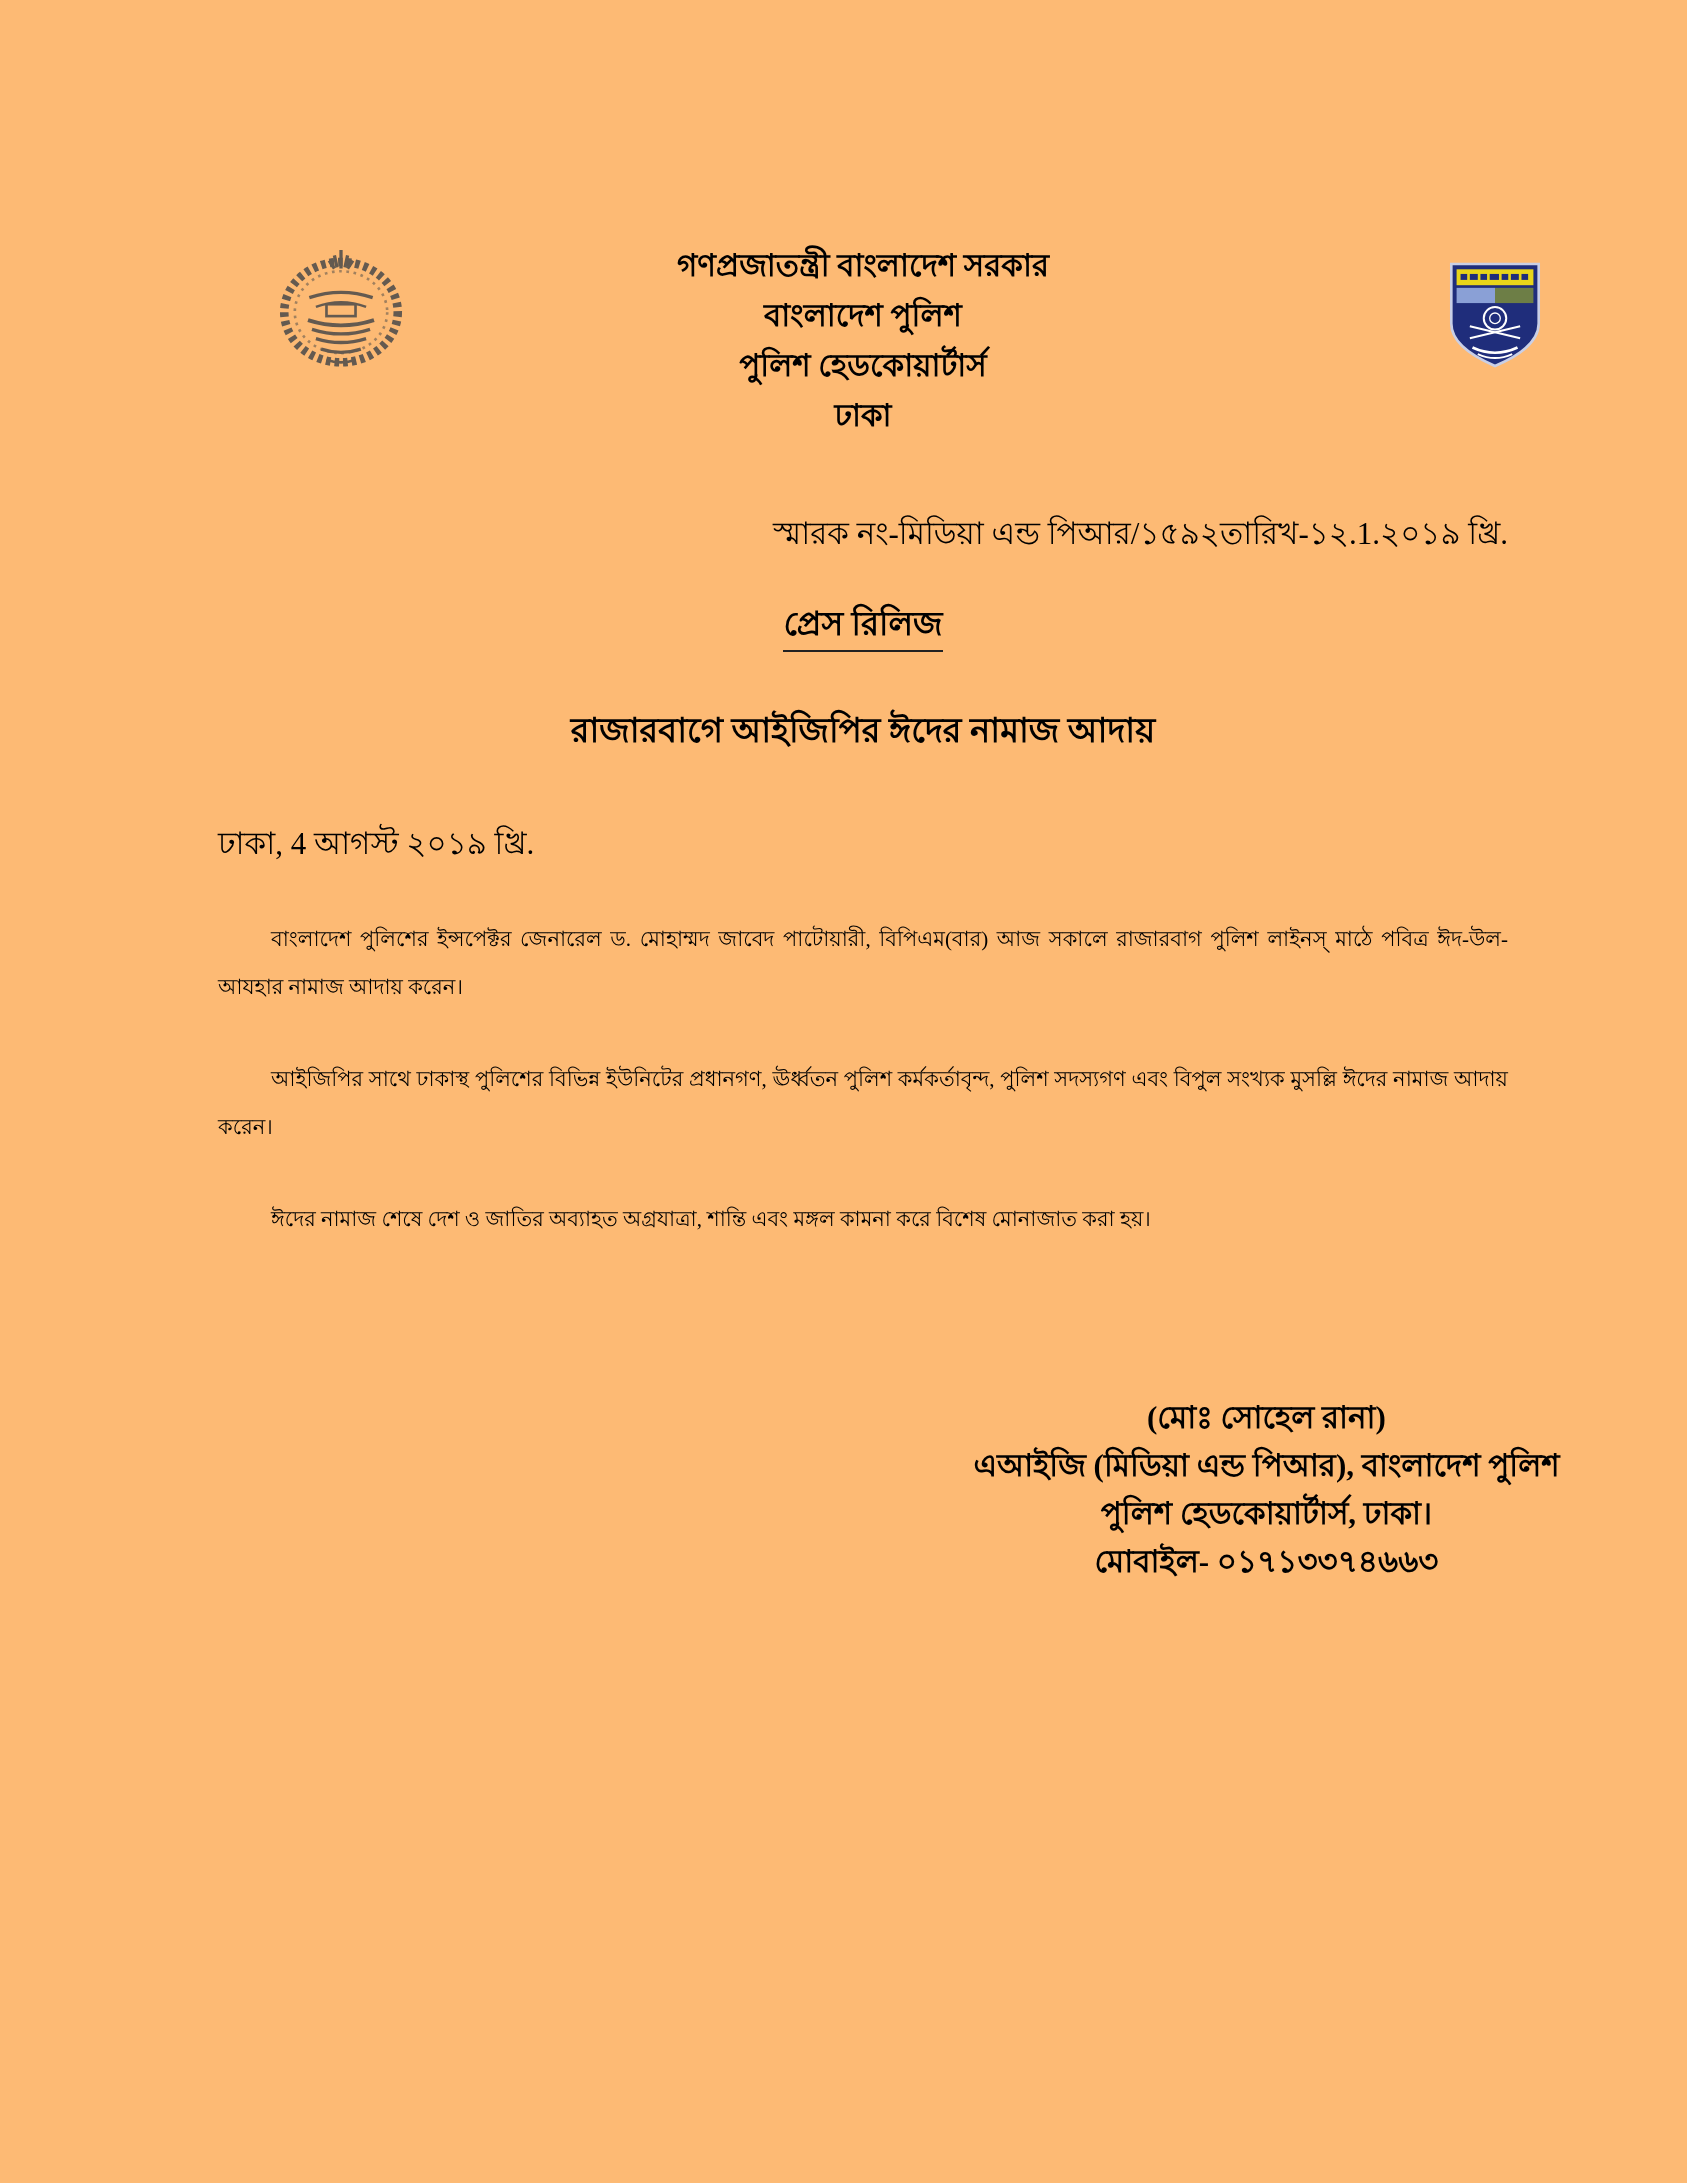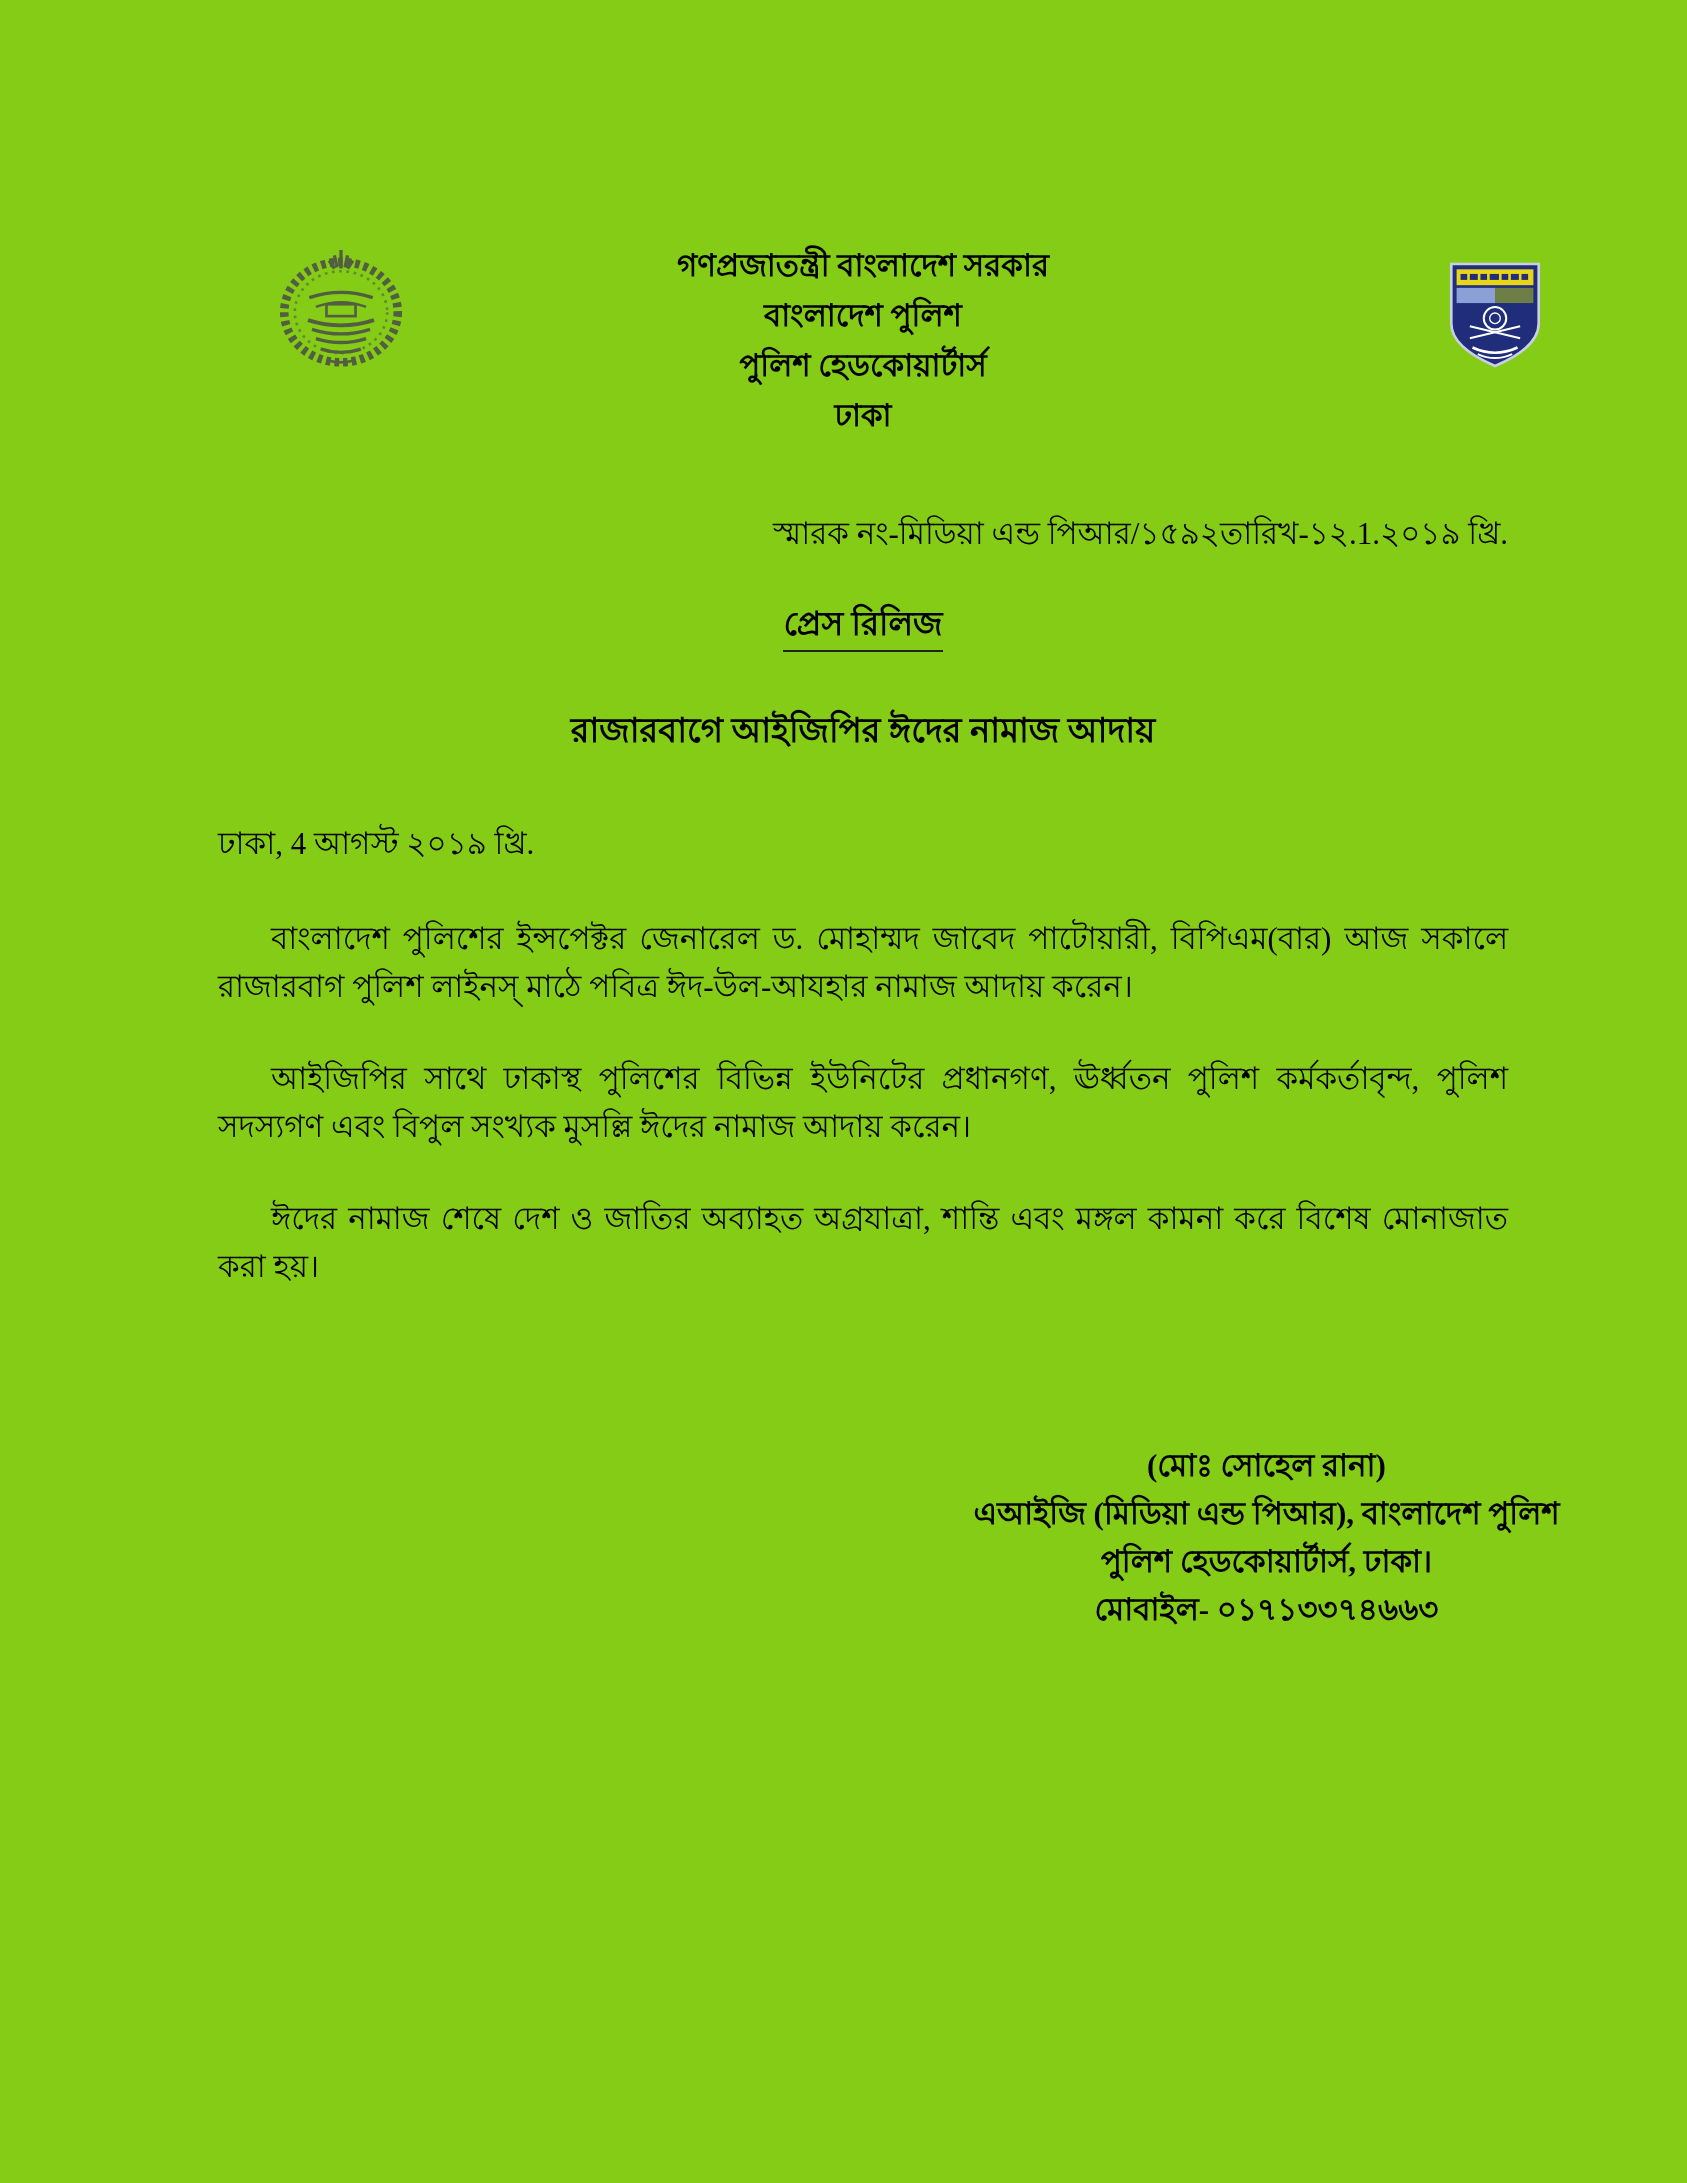--- a/index.html
+++ b/index.html
@@ -1,19 +1,19 @@
 <!DOCTYPE html>
 <html style="font-size:10.6px"><head>
 <meta charset="utf-8">
 <style>
   html,body{margin:0;padding:0;background:#e8e8e8;}
   .page{
     position:relative;
     width:1687px;height:2183px;
-    background:#84cc16;
+    background:#fdba74;
     font-family:"Liberation Serif", serif;
     color:#000;
     overflow:hidden;
   }
   .content{padding:0 179px 0 218px;}
 
   
   .gov-header{
     margin-top:241px;
     text-align:center;
@@ -41,21 +41,21 @@
   .press-release span{border-bottom:2px solid #222;padding-bottom:8px;}
 
   .doc-title{
     text-align:center;margin-top:50px;font-size:34px;font-weight:bold;
   }
 
   .dateline{margin-top:58px;font-size:31px;}
 
   .body-para{
     margin:44px 0 0 0;
-    font-size:31px;line-height:48px;
+    font-size:21px;line-height:48px;
     text-align:justify;text-indent:53px;
   }
 
   .signature{
     margin-top:151px;margin-left:751px;width:595px;
     text-align:center;font-size:31px;line-height:48px;font-weight:bold;
   }
 </style>
 </head>
 <body>

